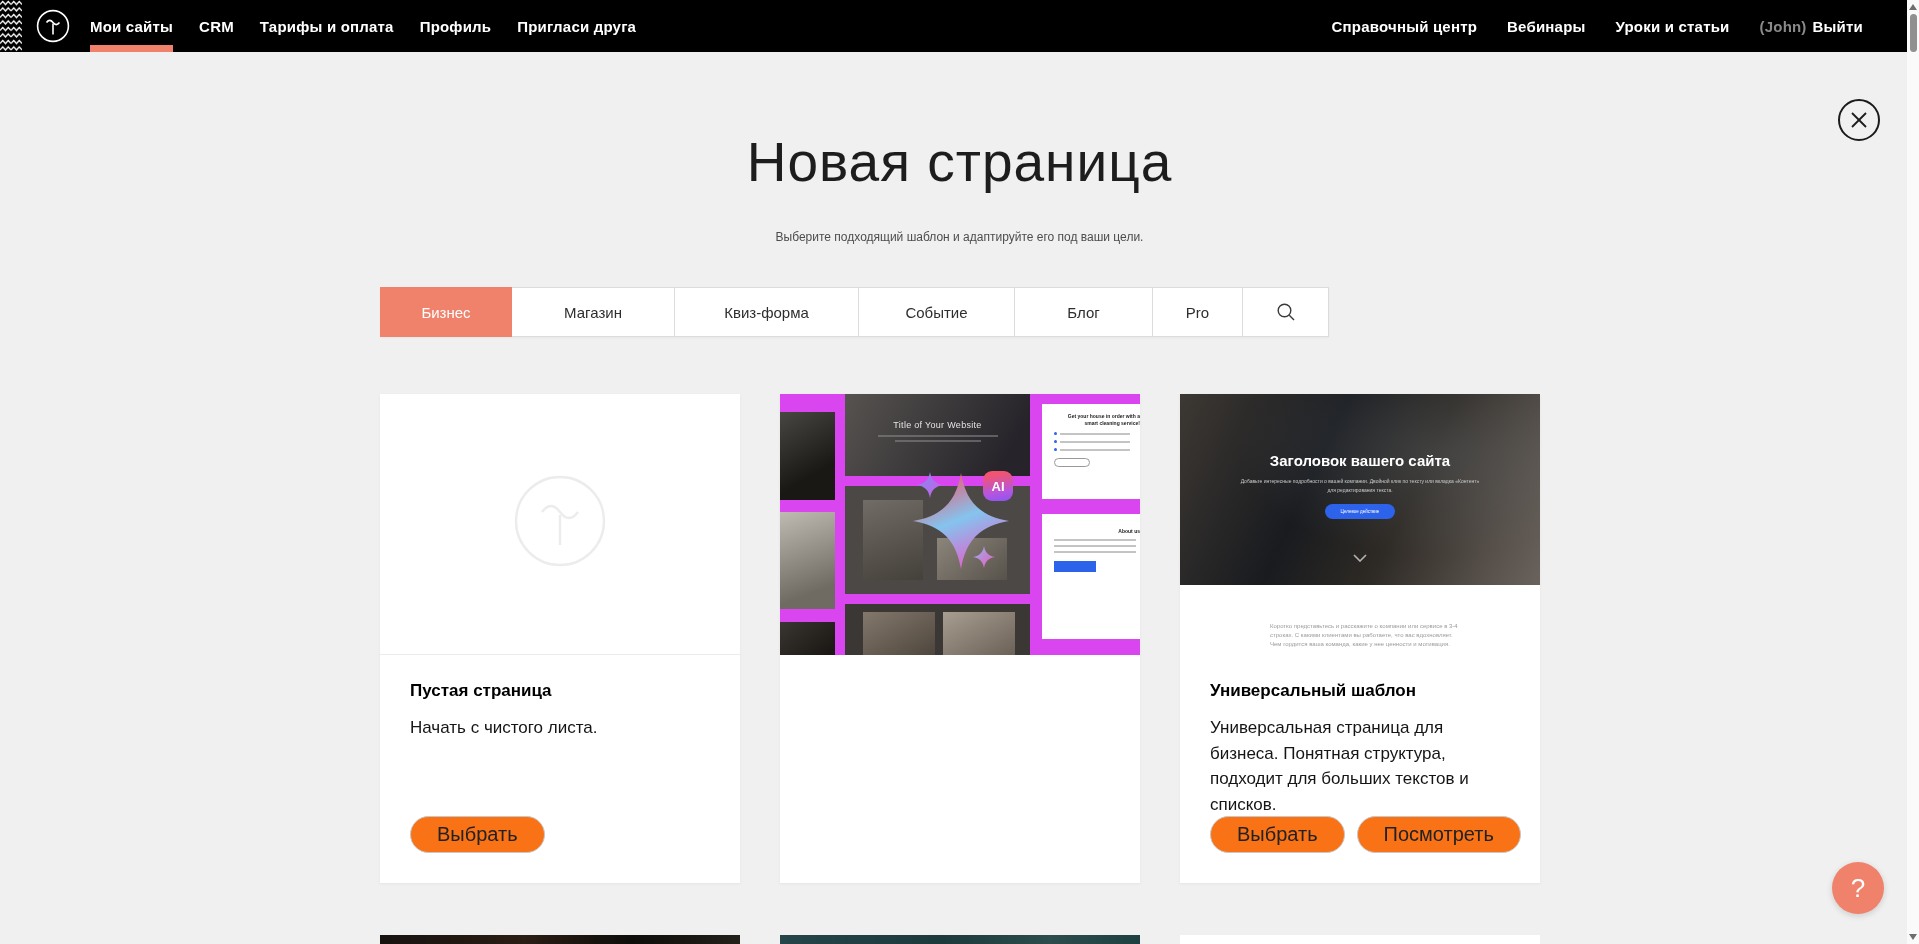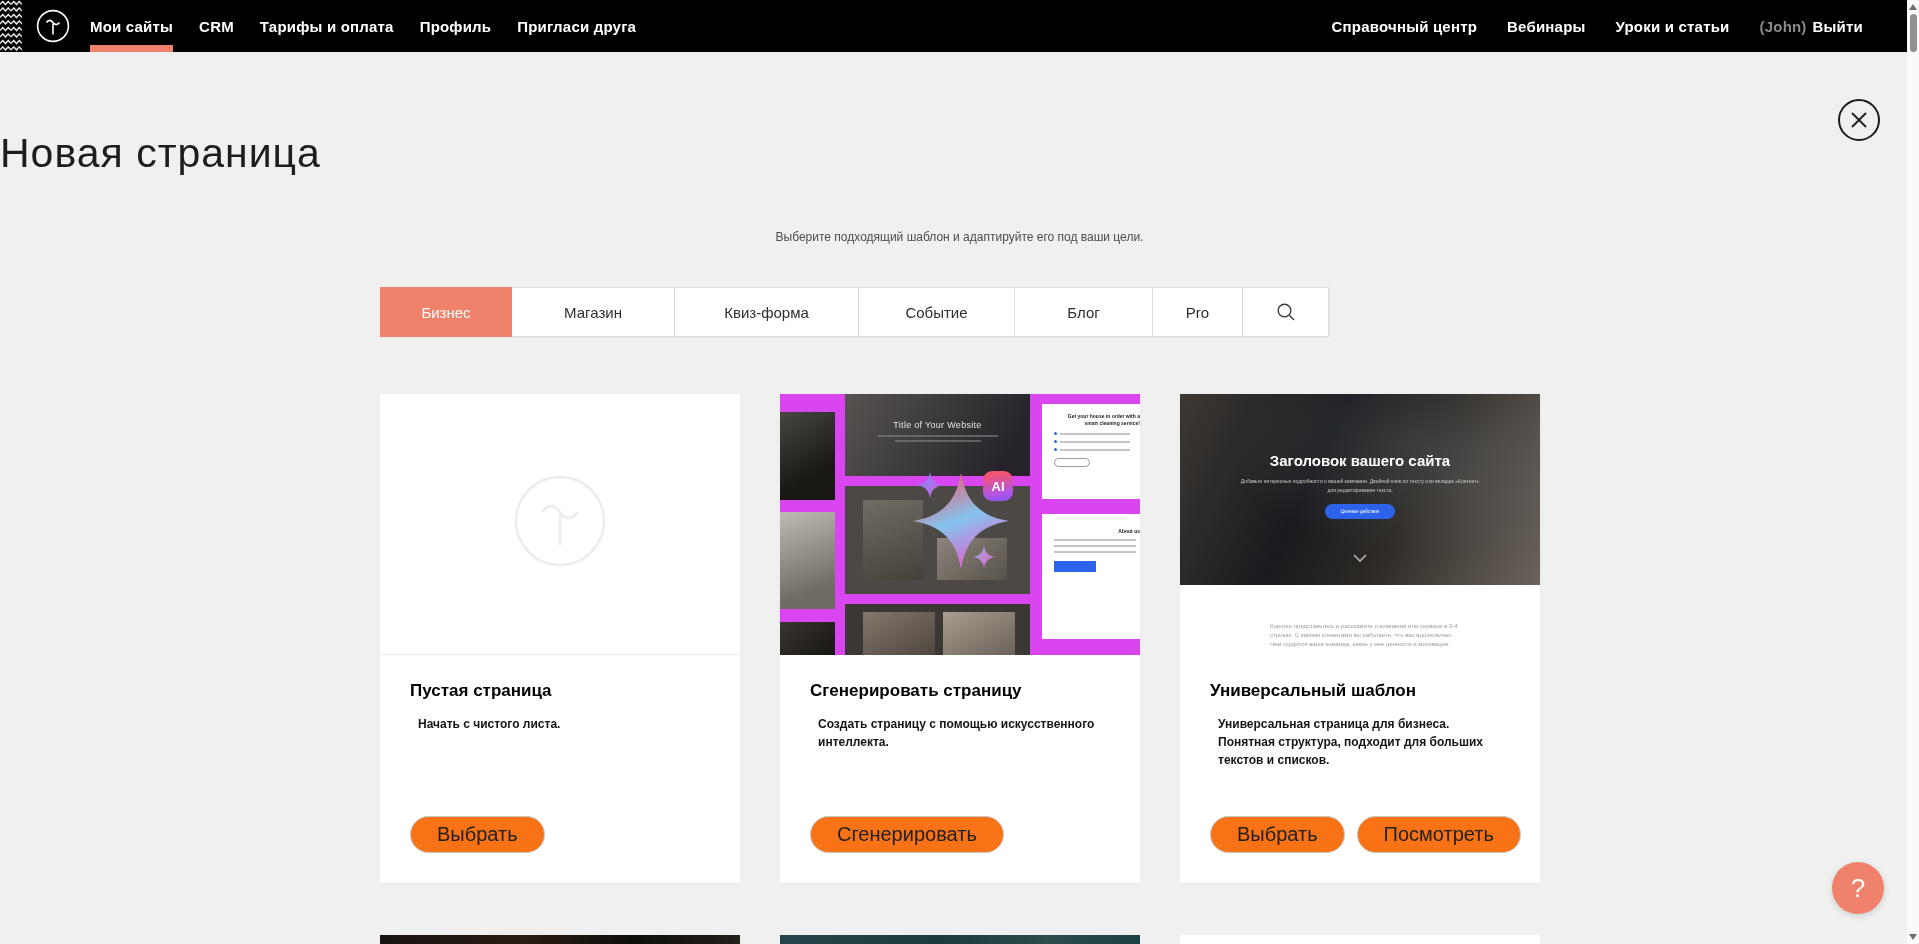--- a/index.html
+++ b/index.html
@@ -39,21 +39,21 @@
   
   .close-btn {
     position:absolute; left:1838px; top:99px; width:42px; height:42px;
     border:2px solid #1b1b1b; border-radius:50%; background:transparent;
     display:flex; align-items:center; justify-content:center; cursor:pointer;
   }
 
   
   .page-title {
     position:absolute; left:0; top:130px; width:1919px;
-    text-align:left; font-size:41px; font-weight:200; color:#1d1d1d;
+    text-align:center; font-size:55px; font-weight:200; color:#1d1d1d;
     letter-spacing:1px;
   }
   .page-subtitle {
     position:absolute; left:0; top:230px; width:1919px;
     text-align:center; font-size:12px; font-weight:300; color:#4c4c4c;
   }
 
   
   .tabs {
     position:absolute; left:380px; top:287px; height:50px;
@@ -75,21 +75,21 @@
 
   
   .cards-row { position:absolute; left:380px; top:394px; display:flex; gap:40px; }
   .card {
     width:360px; height:489px; background:#fff; position:relative;
     box-shadow:0 1px 3px rgba(0,0,0,.05);
   }
   .card-preview { position:relative; width:360px; height:261px; overflow:hidden; cursor:pointer; }
   .card-body { position:relative; height:228px; padding:26px 30px 0 30px; }
   .card-title { font-size:17px; font-weight:700; color:#000; }
-  .card-desc  { margin-top:14px; font-size:12px; font-weight:700; color:#151515; line-height:1.5; width:280px;margin-left:8px; }
+  .card-desc  { margin-top:14px; font-size:17px; font-weight:400; color:#151515; line-height:1.5; width:280px; }
   .btn-row { position:absolute; left:30px; bottom:30px; display:flex; gap:12px; }
   .pill-btn {
     height:37px; padding:0 26px; border:1px solid #c7c7c7; border-radius:19px;
     background:#f97316; font-family:"Liberation Sans",sans-serif;
     font-size:20px; color:#222; cursor:pointer; white-space:nowrap;
   }
 
   
   .preview-blank { background:#fff; border-bottom:1px solid #ebebeb; }
   .watermark { position:absolute; left:133px; top:80px; }
@@ -336,27 +336,20 @@
           <defs>
               <linearGradient id="gt" x1="0" y1="0" x2="1" y2="1">
             <stop offset="0" stop-color="#8fb6f0"></stop>
                 <stop offset="1" stop-color="#ee58b8"></stop>
           </linearGradient>
             </defs>
           <path d="M50 0 C55 30 70 45 100 50 C70 55 55 70 50 100 C45 70 30 55 0 50 C30 45 45 30 50 0 Z" fill="url(#gt)"></path>
         </svg>
         <div class="ai-badge">AI</div>
       </div>
-      <div class="card-body">
-        <h3 class="card-title">Сгенерировать страницу</h3>
-        <p class="card-desc">Создать страницу с помощью искусственного интеллекта.</p>
-        <div class="btn-row">
-          <button class="pill-btn">Сгенерировать</button>
-        </div>
-      </div>
     </article>
 
     <article class="card">
       <div class="card-preview preview-universal">
         <div class="uni-hero">
           <div class="uni-hero-title">Заголовок вашего сайта</div>
           <div class="uni-hero-sub">Добавьте интересные подробности о вашей компании. Двойной клик по тексту или вкладка «Контент» для редактирования текста.</div>
           <div class="uni-cta">Целевое действие</div>
           <svg class="uni-chevron" width="14" height="8" viewBox="0 0 14 8">
             <path d="M1 1 L7 7 L13 1" stroke="#b5b5b5" stroke-width="1.6" fill="none"></path>

